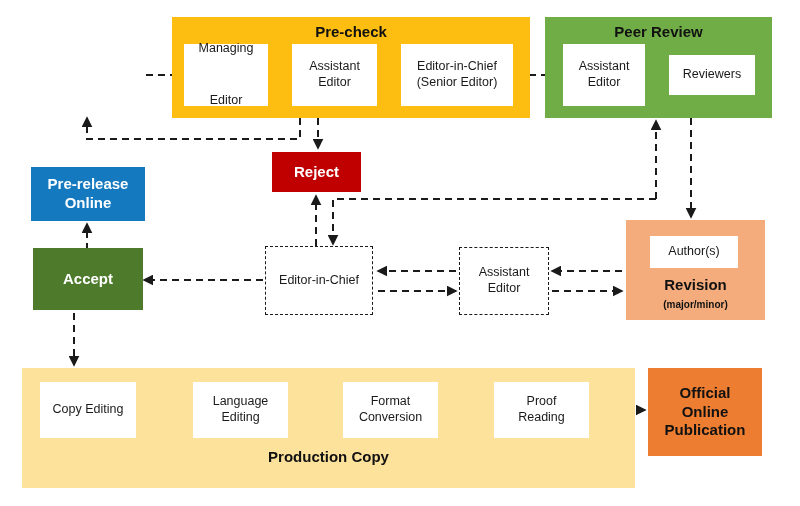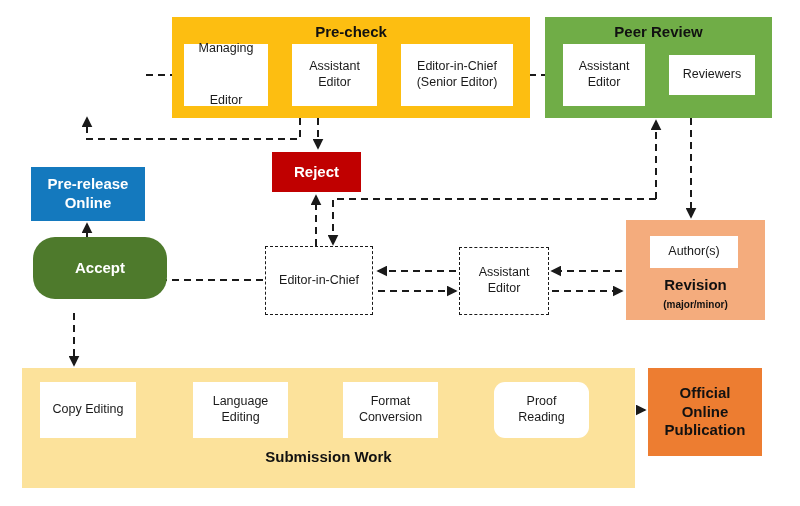--- a/index.html
+++ b/index.html
@@ -195,21 +195,21 @@
 
   <div class="node white" style="left:669px; top:55px; width:86px; height:40px;">
     <span>Reviewers</span>
   </div>
 
   <div class="node solid n-prerelease" style="left:31px; top:167px; width:114px; height:54px; flex-direction:column;">
     <span>Pre-release</span>
     <span>Online</span>
   </div>
 
-  <div class="node solid n-accept" style="left:33px; top:237px; width:134px; height:62px;border-radius:22px;">
+  <div class="node solid n-accept" style="left:33px; top:248px; width:110px; height:62px;">
     <span>Accept</span>
   </div>
 
   <div class="node dashed" style="left:265px; top:246px; width:108px; height:69px;">
     <span>Editor-in-Chief</span>
   </div>
 
   <div class="node dashed" style="left:459px; top:247px; width:90px; height:68px; flex-direction:column;">
     <span>Assistant</span>
     <span>Editor</span>
@@ -217,38 +217,38 @@
 
   <div class="node solid n-revision revision-stack" style="left:626px; top:220px; width:139px; height:100px;">
     <div class="revision-authorbox" style="left:24px; top:16px; width:88px; height:32px;">
       <span>Author(s)</span>
     </div>
     <div class="revision-main" style="top:56px;">Revision</div>
     <div class="revision-sub" style="top:79px;">(major/minor)</div>
   </div>
 
   <div class="group grp-production" style="left:22px; top:368px; width:613px; height:120px;">
-    <div class="group-title" style="top:80px; font-size:15px;">Submission Work</div>
+    <div class="group-title" style="top:80px; font-size:15px;">Production Copy</div>
   </div>
 
   <div class="node white" style="left:40px; top:382px; width:96px; height:56px;">
     <span>Copy Editing</span>
   </div>
 
   <div class="node white" style="left:193px; top:382px; width:95px; height:56px; flex-direction:column;">
     <span>Language</span>
     <span>Editing</span>
   </div>
 
   <div class="node white" style="left:343px; top:382px; width:95px; height:56px; flex-direction:column;">
     <span>Format</span>
     <span>Conversion</span>
   </div>
 
-  <div class="node white" style="left:494px; top:382px; width:95px; height:56px; flex-direction:column;border-radius:11px;">
+  <div class="node white" style="left:494px; top:382px; width:95px; height:56px; flex-direction:column;">
     <span>Proof</span>
     <span>Reading</span>
   </div>
 
   <div class="node solid n-official" style="left:648px; top:368px; width:114px; height:88px; flex-direction:column;">
     <span>Official</span>
     <span>Online</span>
     <span>Publication</span>
   </div>
 

